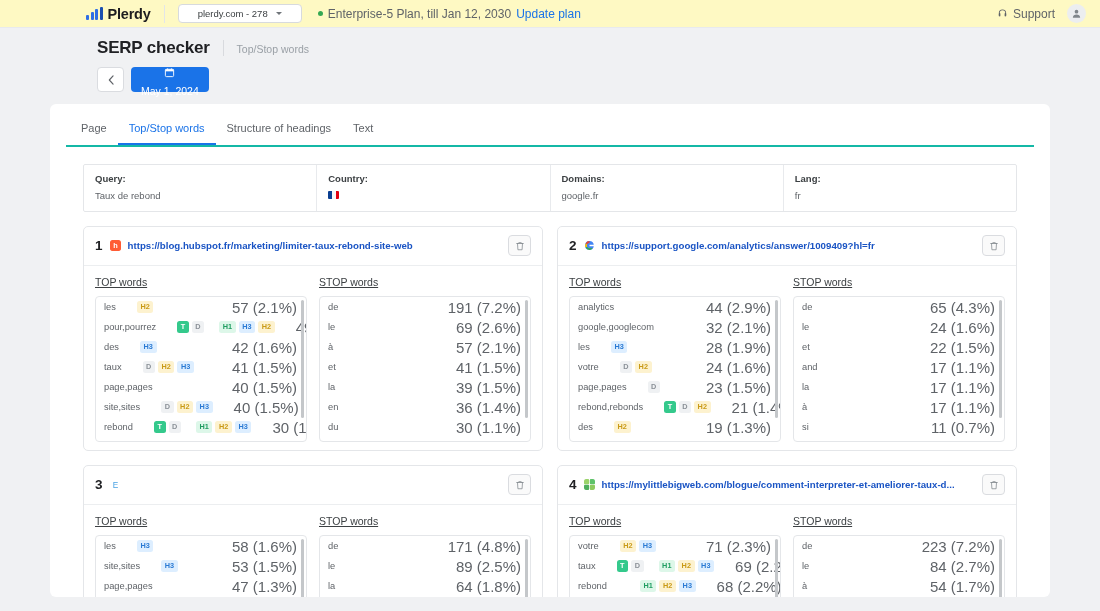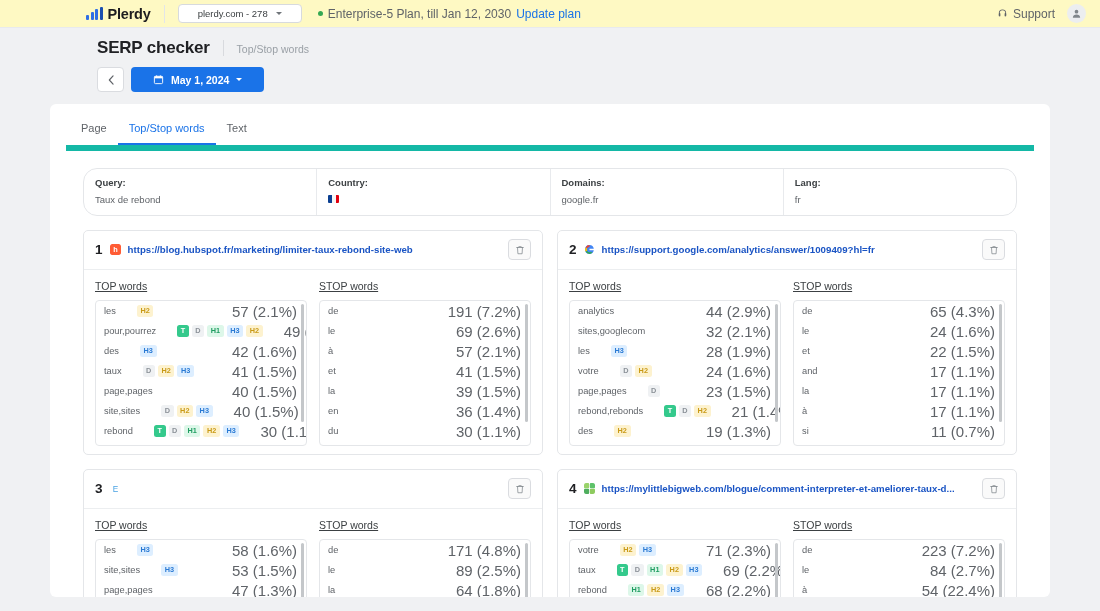--- a/index.html
+++ b/index.html
@@ -65,53 +65,53 @@
   .breadcrumb { font-size: 10.5px; color: #9aa0a6; }
 
   .datebar { padding: 9px 0 0 97px; display: flex; align-items: center; gap: 7px; }
   .nav-back {
     width: 27px; height: 25px; border: 1px solid #dadce0; background: #fff;
     border-radius: 4px; display: flex; align-items: center; justify-content: center;
     cursor: pointer; color: #5f6368; font-size: 11px;
   }
   .date-btn {
     height: 25px; background: #1a73e8; color: #fff; border-radius: 4px;
-    display: flex; align-items: center; gap: 7px; padding: 0 22px;
-    font-size: 10.5px; font-weight: bold; cursor: pointer;
+    display: flex; align-items: center; gap: 7px; padding: 0 10px;
+    font-size: 10.5px; font-weight: normal; cursor: pointer; flex-direction: column;
   }
   .date-btn .cal { display:inline-flex; }
   .date-btn .caret-w { width: 0; height: 0; border-left: 3.2px solid transparent; border-right: 3.2px solid transparent; border-top: 3.8px solid #ffffff; }
 
   
   .panel {
     margin: 12px 50px 0 50px;
     background: #fff;
     border-radius: 6px;
     height: 493px;
     overflow: hidden;
     position: relative;
   }
   .tabs {
     display: flex; gap: 0;
     padding: 0 20px;
-    border-bottom: 6px solid #14b8a6;
+    border-bottom: 2px solid #14b8a6;
     margin: 10px 16px 0 16px;
     padding-left: 4px;
   }
   .tab {
     font-size: 11px; color: #5f6368; padding: 8px 11px 9px 11px;
     cursor: pointer; border-bottom: 2px solid transparent; white-space: nowrap;
   }
   .tab.active { color: #1a73e8; border-bottom-color: #1a73e8; font-weight: normal; }
 
   
   .infobox {
     margin: 17px 33px 0 33px;
     border: 1px solid #e4e6e9;
-    border-radius: 14px;
+    border-radius: 2px;
     display: flex;
     height: 48px;
   }
   .infocell { flex: 1; padding: 8px 11px 0 11px; position: relative; }
   .infocell + .infocell { border-left: 1px solid #e8eaed; }
   .infolabel { font-size: 9.5px; font-weight: bold; color: #3c4043; margin-bottom: 6px; }
   .infoval { font-size: 9.5px; color: #5f6368; }
   .flag { width: 11px; height: 8px; display: inline-block; border-radius: 1px; overflow: hidden; }
   .flag i { display: inline-block; width: 33.34%; height: 100%; float: left; }
   .flag i:nth-child(1) { background: #0b3f91; }
@@ -169,21 +169,21 @@
     white-space: nowrap;
   }
   .wword { color: #5f6368; }
   .tags { display: flex; gap: 3px; align-items: center; }
   .tag {
     font-size: 7.3px; font-weight: bold; line-height: 1;
     padding: 2.5px 3.5px; border-radius: 2.5px; letter-spacing: 0.1px;
   }
   .tag-T { background: #34c98c; color: #ffffff; }
   .tag-D { background: #eff1f3; color: #8a9097; }
-  .tag-H1 { background: #ddf7e9; color: #1f9d61; }
+  .tag-H1 { background: #ddf7e9; color: #1f9d61; margin-left: 12px; }
   .tag-H2 { background: #fdf2cf; color: #c99a16; }
   .tag-H3 { background: #ddeeff; color: #2a7ad4; }
   .wcount { margin-left: auto; color: #5f6368; font-size: 15px; }
   .sbar { position: absolute; right: 2px; top: 3px; width: 3.5px; border-radius: 2px; background: #c4c7ca; }
 </style>
 </head>
 <body>
 
 <div class="topbar">
   <div class="brand">
@@ -247,20 +247,21 @@
     <span>May 1, 2024</span>
     <span class="caret-w"></span>
   </div>
 </div>
 
 <div class="panel">
 
   <div class="tabs" id="tab-bar">
       <div class="tab"><span>Page</span></div>
       <div class="tab active"><span>Top/Stop words</span></div>
+      <div class="tab"><span>Structure of headings</span></div>
       <div class="tab"><span>Text</span></div>
     </div>
 
   <div class="infobox">
     <div class="infocell">
       <div class="infolabel">Query:</div>
       <div class="infoval">Taux de rebond</div>
     </div>
     <div class="infocell">
       <div class="infolabel">Country:</div>
@@ -417,21 +418,21 @@
         <div class="colwrap">
           <div class="col">
             <div class="coltitle">TOP words</div>
             <div class="wordbox">
               <div class="wordlist">
                 <div class="wrow">
                   <span class="wword">analytics</span>
                   <span class="wcount">44 (2.9%)</span>
                 </div>
                 <div class="wrow">
-                  <span class="wword">sites,googlecom</span>
+                  <span class="wword">google,googlecom</span>
                   <span class="wcount">32 (2.1%)</span>
                 </div>
                 <div class="wrow">
                   <span class="wword">les</span>
                   <span class="tags">
                     <span class="tag tag-H3">H3</span>
                   </span>
                   <span class="wcount">28 (1.9%)</span>
                 </div>
                 <div class="wrow">
@@ -631,21 +632,21 @@
                 <div class="wrow">
                   <span class="wword">de</span>
                   <span class="wcount">223 (7.2%)</span>
                 </div>
                 <div class="wrow">
                   <span class="wword">le</span>
                   <span class="wcount">84 (2.7%)</span>
                 </div>
                 <div class="wrow">
                   <span class="wword">à</span>
-                  <span class="wcount">54 (22.4%)</span>
+                  <span class="wcount">54 (1.7%)</span>
                 </div>
                 <div class="wrow"></div>
               </div>
               <div class="sbar" style="height: 92px;"></div>
             </div>
           </div>
         </div>
       </div>
     </div>
 </div>

